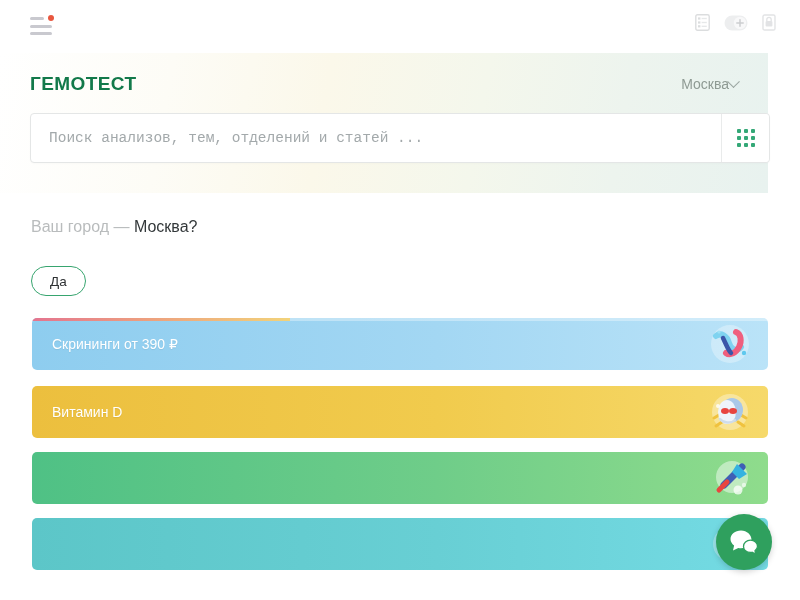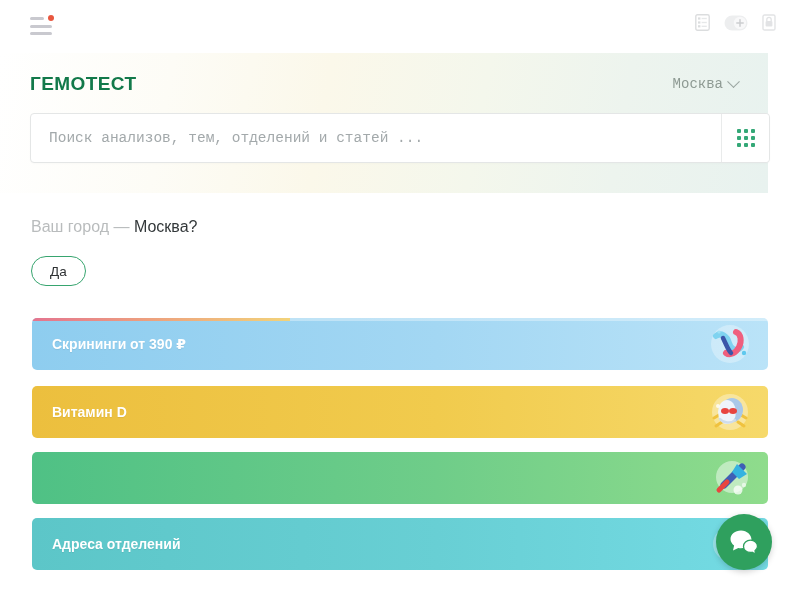--- a/index.html
+++ b/index.html
@@ -50,23 +50,22 @@
         #f4f7ec 62%, #edf4ee 80%, #e8f2ef 100%);
   }
   .logo {
     position: absolute; left: 30px; top: 20px;
     font-size: 19px; font-weight: 700; letter-spacing: .4px;
     color: #12794a;
   }
   .city-select {
     position: absolute; right: 30px; top: 23px;
     font-size: 14px; color: #8e9a93;
-    display: flex; align-items: center; gap: 6px;
+    display: flex; align-items: center; 
     cursor: pointer;
-    font-family: Liberation Mono, monospace;
   }
   .chev { display: inline-block; width: 9px; height: 9px;
     border-right: 1.6px solid #9aa6a0; border-bottom: 1.6px solid #9aa6a0;
     transform: rotate(45deg) translate(-2px,-2px); }
 
   .search-wrap {
     position: absolute; left: 30px; top: 60px;
     width: 740px; height: 50px;
     background: #fff; border: 1px solid #e4e6e6; border-radius: 4px;
     display: flex; align-items: stretch;
@@ -89,21 +88,21 @@
   .grid-dots i { display: block; width: 4px; height: 4px;
     background: #34a877; border-radius: 1px; }
 
   
   .city-confirm-q {
     position: absolute; left: 31px; top: 218px;
     font-size: 16px; color: #b9bcbd;
   }
   .city-confirm-q b { color: #33383a; font-weight: 400; }
   .confirm-btns {
-    position: absolute; left: 31px; top: 256px;
+    position: absolute; left: 31px; top: 266px;
     display: flex; gap: 10px;
   }
   .btn-pill {
     height: 30px; padding: 0 18px; border-radius: 16px;
     background: #fff; font-size: 13.5px; cursor: pointer;
     display: flex; align-items: center; justify-content: center;
     font-family: "Liberation Sans", sans-serif;
   }
   .btn-yes { border: 1px solid #37a56f; color: #2e3133; }
   .btn-no  { border: 1px solid #f2b7bd; color: #e8606f; }
@@ -111,21 +110,21 @@
   
   .banners { position: absolute; left: 32px; top: 318px; width: 736px; }
   .banner {
     position: relative; height: 52px; border-radius: 5px;
     margin-bottom: 14px; overflow: hidden;
     display: flex; align-items: center; cursor: pointer;
   }
   .banner-label {
     position: relative; z-index: 2;
     margin-left: 20px; color: #ffffff;
-    font-size: 14px; font-weight: 700;
+    font-size: 14px; font-weight: 400;
     text-shadow: 0 1px 1px rgba(0,0,0,.07);
   }
   .banner-art {
     position: absolute; right: 14px; top: 50%;
     transform: translateY(-50%);
     width: 48px; height: 48px; z-index: 1;
   }
   .b1 { background: linear-gradient(90deg,#8ecdef 0%, #a3d7f3 55%, #bae3f8 100%); }
   .b2 { background: linear-gradient(90deg,#ecbf3e 0%, #f1cb4d 55%, #f6d96a 100%); margin-top: 16px; }
   .b3 { background: linear-gradient(90deg,#4fc185 0%, #6fcd89 55%, #8fdc8c 100%); }
@@ -255,21 +254,20 @@
       <circle cx="26" cy="23" r="16" fill="#ffffff" opacity=".45"></circle>
       <path d="M36 13 L18 31" stroke="#3f5fb5" stroke-width="7" stroke-linecap="round"></path>
       <path d="M21 28 L13 36" stroke="#e8453f" stroke-width="5" stroke-linecap="round"></path>
       <path d="M31 10 L41 20 L33 25 L26 18 Z" fill="#35b3e0"></path>
       <circle cx="32" cy="36" r="4.5" fill="#ffffff" opacity=".75"></circle>
       <circle cx="38" cy="31" r="2.2" fill="#ffffff" opacity=".6"></circle>
     </svg>
   </div>
 
   <div class="banner b4">
-    <div class="banner-label">Адреса отделений</div>
     <svg class="banner-art" viewBox="0 0 48 48">
       <circle cx="24" cy="24" r="17" fill="#ffffff" opacity=".30"></circle>
       <path d="M24 10c-5 0-9 4-9 9 0 6.5 9 17 9 17s9-10.5 9-17c0-5-4-9-9-9z" fill="#ffffff" opacity=".85"></path>
       <circle cx="24" cy="19.5" r="3.6" fill="#4fb9c4"></circle>
     </svg>
   </div>
 
 </div>
 
 <div class="chat-fab">

